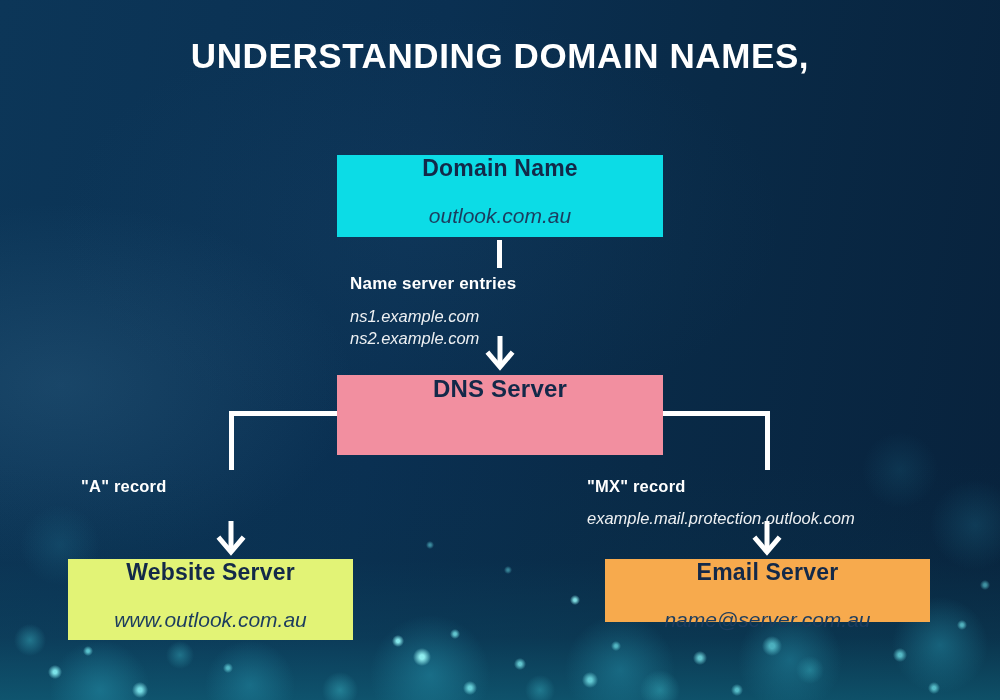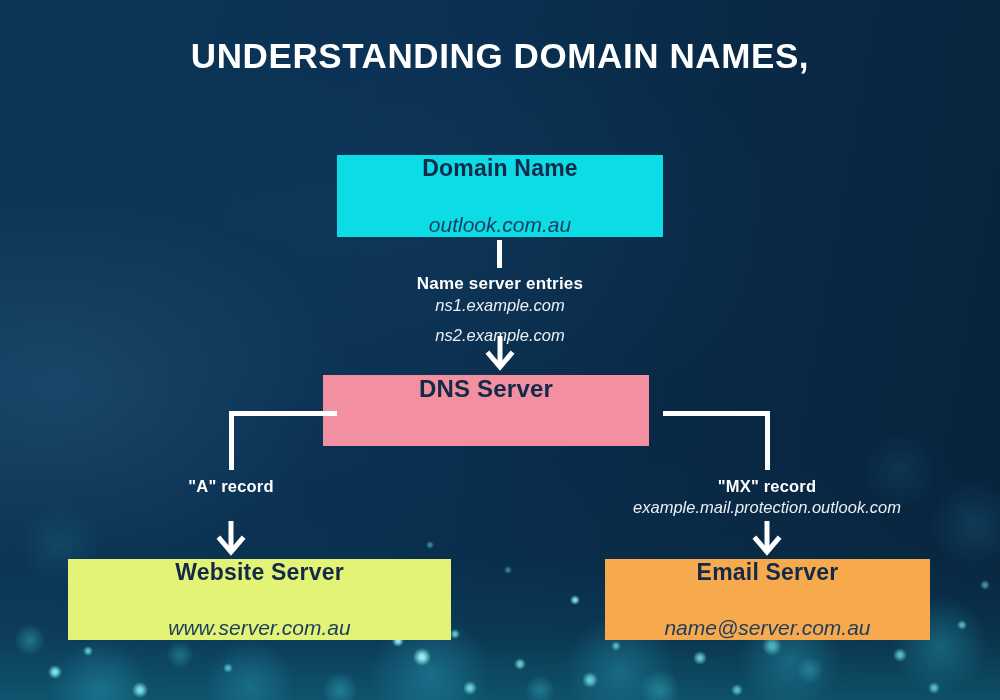--- a/index.html
+++ b/index.html
@@ -55,33 +55,33 @@
       radial-gradient(520px 300px at 42% 32%, rgba(45,95,135,0.12), rgba(45,95,135,0) 70%),
       linear-gradient(100deg, #0c3658 0%, #0a3052 40%, #092a47 65%, #08223c 100%);
   }
   .title{
     position:absolute;left:0;top:34px;width:1000px;
     text-align:center;color:#ffffff;font-weight:bold;
     font-size:35px;line-height:1.24;letter-spacing:0.6px;
   }
   .node{
     position:absolute;display:flex;flex-direction:column;
-    align-items:center;justify-content:space-between;gap:22px;text-align:center;
+    align-items:center;justify-content:flex-start;gap:22px;text-align:center;
   }
   .node .hd{font-size:23px;font-weight:bold;color:#132949;letter-spacing:0.2px;}
   .node .sub{font-size:21px;font-style:italic;color:#1c3c5e;}
   .n-domain{left:337px;top:155px;width:326px;height:82px;}
-  .n-dns{left:323px;top:375px;width:326px;height:71px;}
+  .n-dns{left:337px;top:375px;width:326px;height:80px;}
   .n-dns .hd{font-size:24px;}
-  .n-website{left:68px;top:559px;width:383px;height:81px;}
-  .n-email{left:605px;top:559px;width:325px;height:81px;}
+  .n-website{left:68px;top:559px;width:285px;height:81px;}
+  .n-email{left:605px;top:559px;width:325px;height:63px;}
   .seg{position:absolute;background:#ffffff;}
-  .edge-label{position:absolute;text-align:center;color:#ffffff;}
+  .edge-label{position:absolute;text-align:left;color:#ffffff;}
   .edge-label .lbl{font-size:17px;font-weight:bold;letter-spacing:0.2px;}
-  .edge-label .val{font-size:16.5px;font-style:italic;color:rgba(255,255,255,0.93);line-height:1.34;margin-top:0;}
+  .edge-label .val{font-size:16.5px;font-style:italic;color:rgba(255,255,255,0.93);line-height:1.34;margin-top:11px;}
   .arrow{position:absolute;width:32px;height:38px;}
 </style>
 </head>
 <body>
 
 <div class="canvas">
   <div class="bg"></div>
 
   <div class="title">
     <div>UNDERSTANDING DOMAIN NAMES,</div>
@@ -90,21 +90,21 @@
   <div class="node n-domain" style="background: rgb(12, 220, 230);">
     <div class="hd">Domain Name</div>
     <div class="sub">outlook.com.au</div>
   </div>
 
   <div class="seg" style="left:497px;top:240px;width:5px;height:28px;"></div>
 
   <div class="edge-label" style="left:350px;top:274px;width:300px;">
     <div class="lbl">Name server entries</div>
     <div class="val">ns1.example.com</div>
-    <div class="val" style="margin-top:8px;">ns2.example.com</div>
+    <div class="val" style="margin-top:0;">ns2.example.com</div>
   </div>
 
   <svg class="arrow" style="left:484px;top:336px;" viewBox="0 0 32 38">
     <line x1="16" y1="0" x2="16" y2="27" stroke="#ffffff" stroke-width="5"></line>
     <polyline points="5,18 16,31 27,18" fill="none" stroke="#ffffff" stroke-width="5" stroke-linecap="square"></polyline>
   </svg>
 
   <div class="node n-dns" style="background: rgb(242, 143, 160);">
     <div class="hd">DNS Server</div>
   </div>
@@ -128,20 +128,20 @@
     <polyline points="5,18 16,31 27,18" fill="none" stroke="#ffffff" stroke-width="5" stroke-linecap="square"></polyline>
   </svg>
 
   <svg class="arrow" style="left:751px;top:521px;" viewBox="0 0 32 38">
     <line x1="16" y1="0" x2="16" y2="27" stroke="#ffffff" stroke-width="5"></line>
     <polyline points="5,18 16,31 27,18" fill="none" stroke="#ffffff" stroke-width="5" stroke-linecap="square"></polyline>
   </svg>
 
   <div class="node n-website" style="background: rgb(226, 243, 118);">
     <div class="hd">Website Server</div>
-    <div class="sub">www.server.com.au</div>
+    <div class="sub">www.outlook.com.au</div>
   </div>
 
   <div class="node n-email" style="background: rgb(247, 170, 77);">
     <div class="hd">Email Server</div>
     <div class="sub">name@server.com.au</div>
   </div>
 </div>
 
 </body></html>

